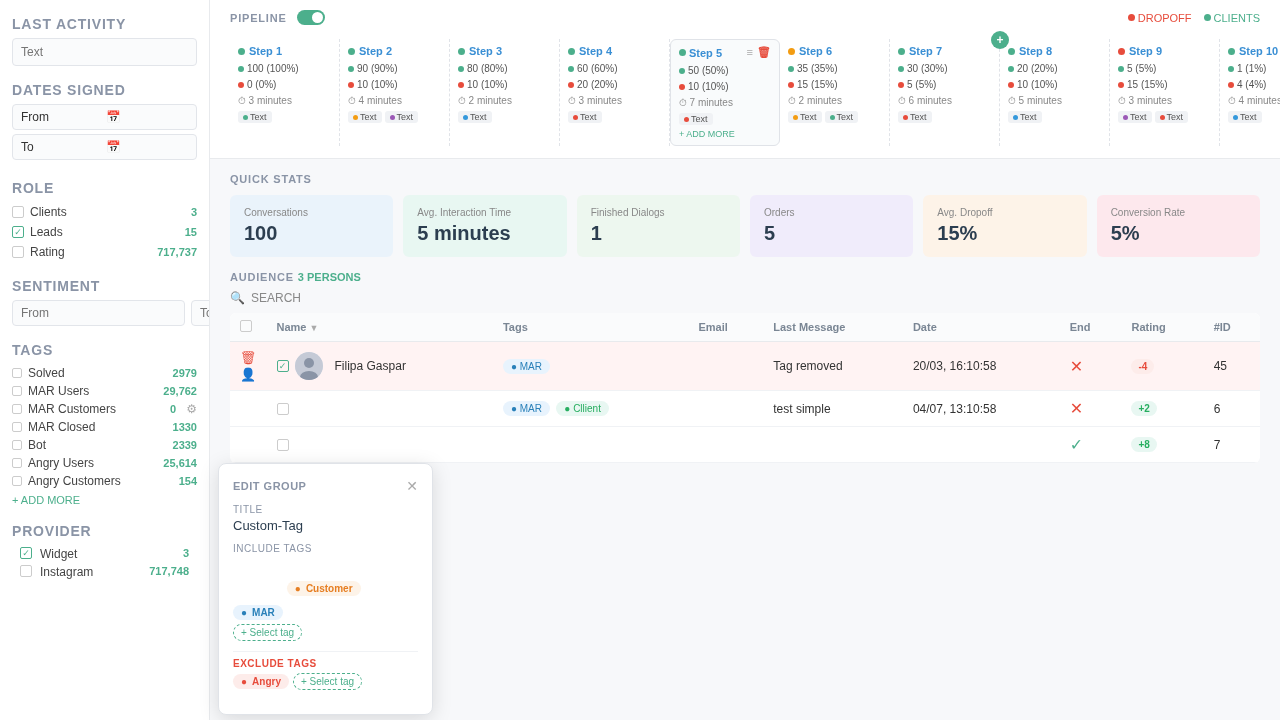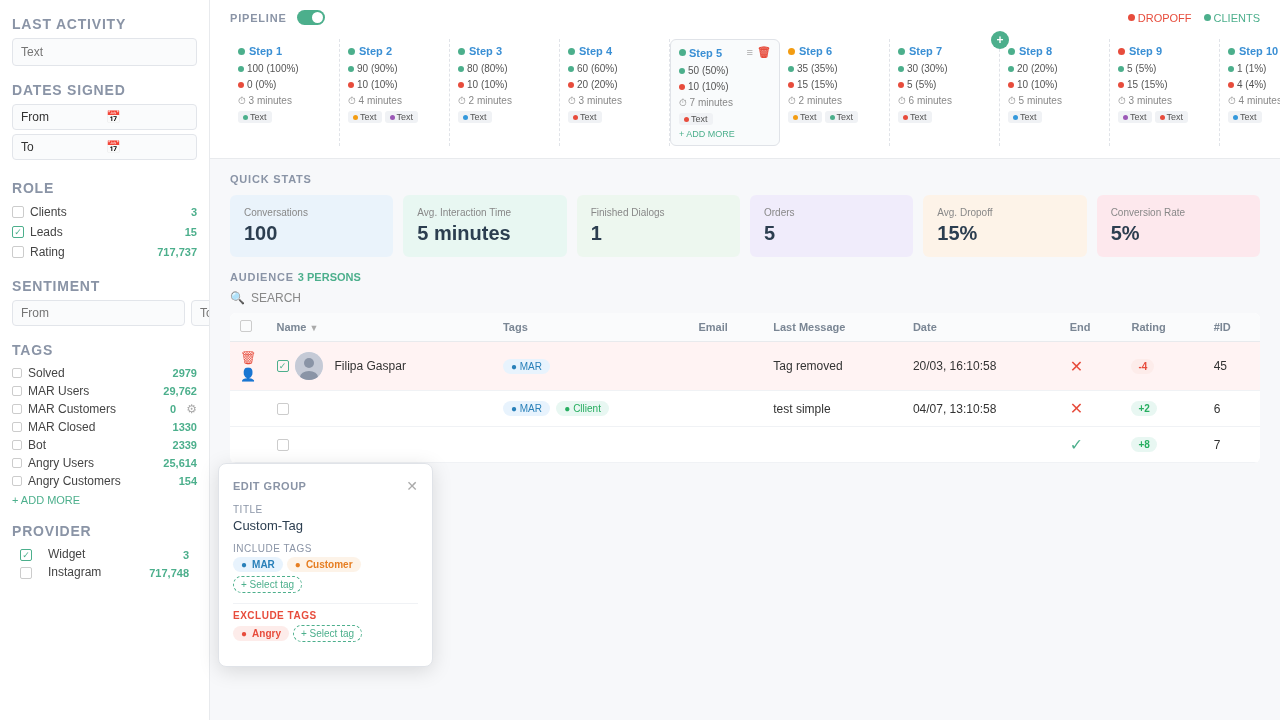--- a/index.html
+++ b/index.html
@@ -72,21 +72,21 @@
     .tag-item {
       display: flex; align-items: center; gap: 6px; padding: 2px 0;
     }
     .tag-dot {
       width: 10px; height: 10px; border-radius: 2px; border: 1.5px solid #ccc; flex-shrink: 0;
     }
     .tag-label { flex: 1; color: #444; font-size: 12px; }
     .tag-count { color: #4caf8c; font-size: 11px; font-weight: 600; }
     .add-more { color: #4caf8c; font-size: 11px; cursor: pointer; margin-top: 4px; display: inline-block; }
     .provider-item {
-      display: flex; align-items: flex-end; gap: 16px; padding: 2px 8px;
+      display: flex; align-items: flex-start; gap: 8px; padding: 2px 8px;
     }
     .prov-checkbox { width: 12px; height: 12px; border: 1.5px solid #ccc; border-radius: 2px; flex-shrink: 0; display: flex; align-items: center; justify-content: center; }
     .prov-checkbox.checked { border-color: #4caf8c; }
     .prov-checkbox.checked::after { content: '✓'; font-size: 9px; color: #4caf8c; }
     .prov-label { flex: 1; color: #444; font-size: 12px; }
     .prov-count { color: #4caf8c; font-size: 11px; font-weight: 600; }
 
     
     .main {
       flex: 1;
@@ -230,21 +230,21 @@
       z-index: 100;
       padding: 14px;
     }
     .eg-header { display: flex; align-items: center; justify-content: space-between; margin-bottom: 10px; }
     .eg-title { font-size: 11px; font-weight: 700; color: #8a94a6; letter-spacing: 0.5px; text-transform: uppercase; }
     .eg-close { color: #aaa; cursor: pointer; font-size: 14px; }
     .eg-field-label { font-size: 10px; color: #8a94a6; margin-bottom: 3px; text-transform: uppercase; letter-spacing: 0.5px; }
     .eg-field-value { font-size: 13px; color: #2c3e50; font-weight: 500; margin-bottom: 10px; }
     .eg-tags-row { display: flex; flex-wrap: wrap; align-items: center; gap: 4px; margin-bottom: 10px; }
     .eg-tag { display: inline-flex; align-items: center; gap: 3px; border-radius: 10px; padding: 2px 8px; font-size: 10px; font-weight: 600; }
-    .eg-tag.mar { background: #e8f3fd; color: #2980b9; }
+    .eg-tag.mar { background: #e8f3fd; color: #2980b9; margin-top: 48px; }
     .eg-tag.mar::before { content: '●'; margin-right: 2px; }
     .eg-tag.customer { background: #fdf3e8; color: #e67e22; }
     .eg-tag.customer::before { content: '●'; margin-right: 2px; }
     .eg-tag.angry { background: #fdecea; color: #e74c3c; }
     .eg-tag.angry::before { content: '●'; margin-right: 2px; }
     .eg-select-tag { font-size: 10px; color: #4caf8c; cursor: pointer; border: 1px dashed #4caf8c; border-radius: 10px; padding: 2px 7px; }
     .eg-divider { border: none; border-top: 1px solid #f0f2f5; margin: 6px 0; }
     .eg-exclude-label { font-size: 10px; color: #e74c3c; margin-bottom: 4px; text-transform: uppercase; letter-spacing: 0.5px; font-weight: 700; }
   </style>
 </head>

